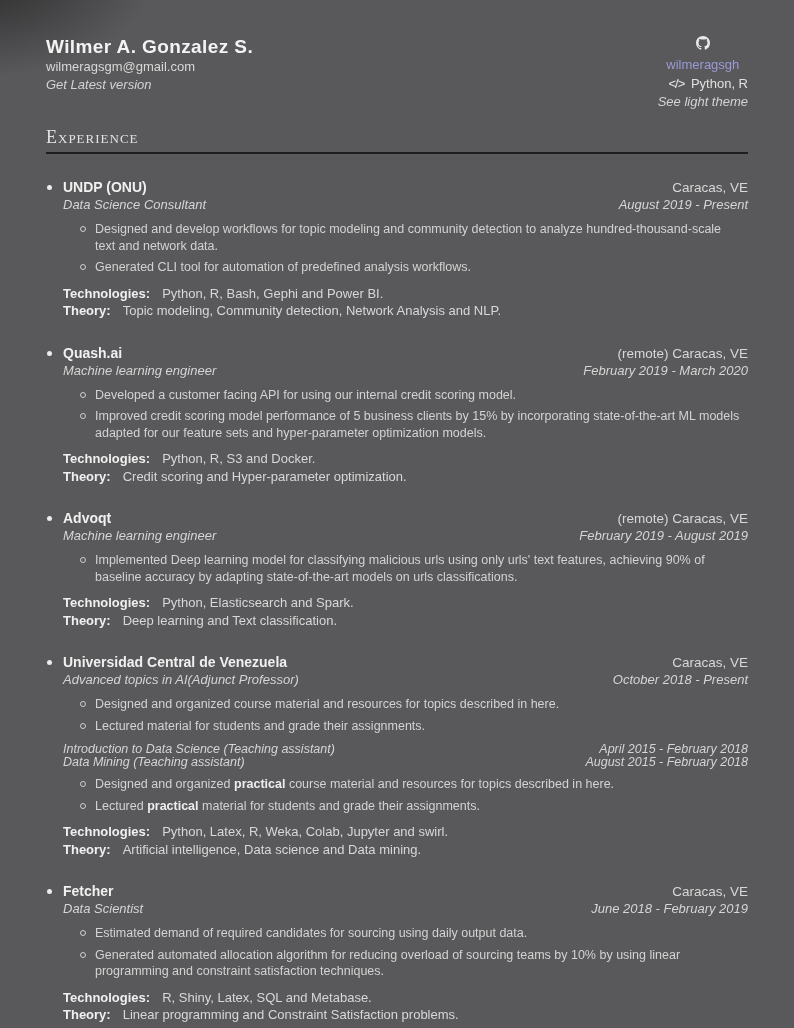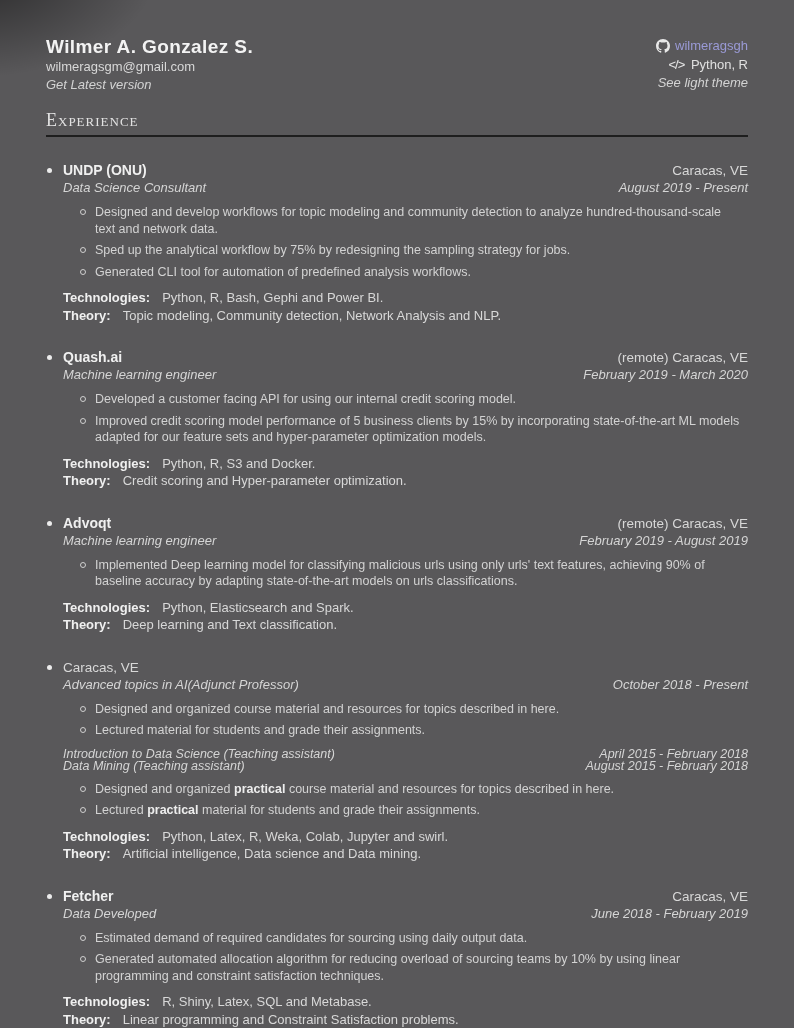--- a/index.html
+++ b/index.html
@@ -21,21 +21,21 @@
     box-sizing:border-box;
   }
   
   .header{display:flex;justify-content:space-between;align-items:flex-start;}
   .h-left .name{
     font-size:19px;font-weight:bold;color:#f3f3f3;letter-spacing:.4px;line-height:22px;
   }
   .h-left .email{font-size:13px;line-height:18px;color:#d8d8d8;}
   .h-left .version{font-size:13px;line-height:18px;font-style:italic;color:#d3d3d3;}
   .h-right{text-align:right;}
-  .h-right .gh-line{font-size:13px;line-height:20px;display:flex;align-items:center;justify-content:flex-end;gap:5px;}
+  .h-right .gh-line{font-size:13px;line-height:20px;display:flex;align-items:center;justify-content:flex-end;gap:5px;flex-direction:column;}
   .gh-user{color:#9a9ad6;}
   .gh-icon svg{display:block;}
   .code-line{font-size:13px;line-height:18px;color:#e0e0e0;}
   .code-glyph{letter-spacing:-1px;margin-right:3px;color:#e9e9e9;}
   .theme-line{font-size:13px;line-height:18px;font-style:italic;color:#d3d3d3;}
   
   .section-head{
     margin-top:16px;
     font-family:"Liberation Serif","DejaVu Serif",serif;
     font-variant:small-caps;
@@ -112,21 +112,20 @@
     <div class="row">
       <span class="company">UNDP (ONU)</span>
       <span class="location">Caracas, VE</span>
     </div>
     <div class="row">
       <span class="role">Data Science Consultant</span>
       <span class="dates">August 2019 - Present</span>
     </div>
     <div class="bullets">
       <div class="bullet"><span class="ring"></span><span>Designed and develop workflows for topic modeling and community detection to analyze hundred-thousand-scale text and network data.</span></div>
-      <div class="bullet"><span class="ring"></span><span>Sped up the analytical workflow by 75% by redesigning the sampling strategy for jobs.</span></div>
       <div class="bullet"><span class="ring"></span><span>Generated CLI tool for automation of predefined analysis workflows.</span></div>
     </div>
     <div class="meta">
       <div class="meta-line"><span class="meta-label">Technologies:</span><span>Python, R, Bash, Gephi and Power BI.</span></div>
       <div class="meta-line"><span class="meta-label">Theory:</span><span>Topic modeling, Community detection, Network Analysis and NLP.</span></div>
     </div>
   </div>
 
   <div class="job">
     <span class="disc"></span>
@@ -163,20 +162,21 @@
     </div>
     <div class="meta">
       <div class="meta-line"><span class="meta-label">Technologies:</span><span>Python, Elasticsearch and Spark.</span></div>
       <div class="meta-line"><span class="meta-label">Theory:</span><span>Deep learning and Text classification.</span></div>
     </div>
   </div>
 
   <div class="job">
     <span class="disc"></span>
     <div class="row">
+      <span class="company">Universidad Central de Venezuela</span>
       <span class="location">Caracas, VE</span>
     </div>
     <div class="row">
       <span class="role">Advanced topics in AI(Adjunct Professor)</span>
       <span class="dates">October 2018 - Present</span>
     </div>
     <div class="bullets">
       <div class="bullet"><span class="ring"></span><span>Designed and organized course material and resources for topics described in here.</span></div>
       <div class="bullet"><span class="ring"></span><span>Lectured material for students and grade their assignments.</span></div>
     </div>
@@ -200,21 +200,21 @@
     </div>
   </div>
 
   <div class="job">
     <span class="disc"></span>
     <div class="row">
       <span class="company">Fetcher</span>
       <span class="location">Caracas, VE</span>
     </div>
     <div class="row">
-      <span class="role">Data Developed</span>
+      <span class="role">Data Scientist</span>
       <span class="dates">June 2018 - February 2019</span>
     </div>
     <div class="bullets">
       <div class="bullet"><span class="ring"></span><span>Estimated demand of required candidates for sourcing using daily output data.</span></div>
       <div class="bullet"><span class="ring"></span><span>Generated automated allocation algorithm for reducing overload of sourcing teams by 10% by using linear programming and constraint satisfaction techniques.</span></div>
     </div>
     <div class="meta">
       <div class="meta-line"><span class="meta-label">Technologies:</span><span>R, Shiny, Latex, SQL and Metabase.</span></div>
       <div class="meta-line"><span class="meta-label">Theory:</span><span>Linear programming and Constraint Satisfaction problems.</span></div>
     </div>

